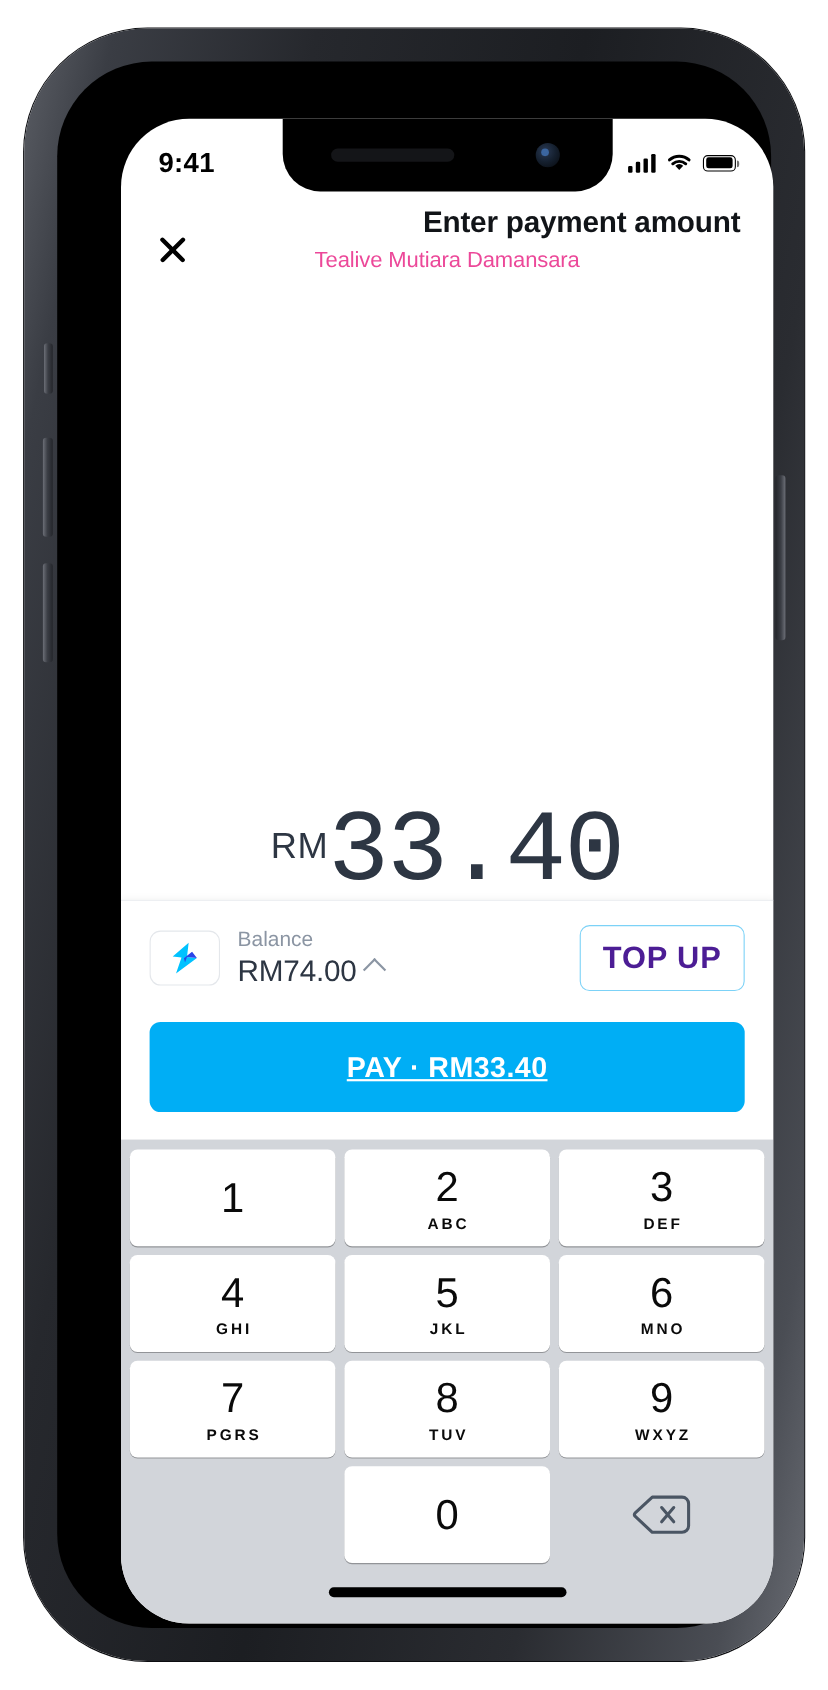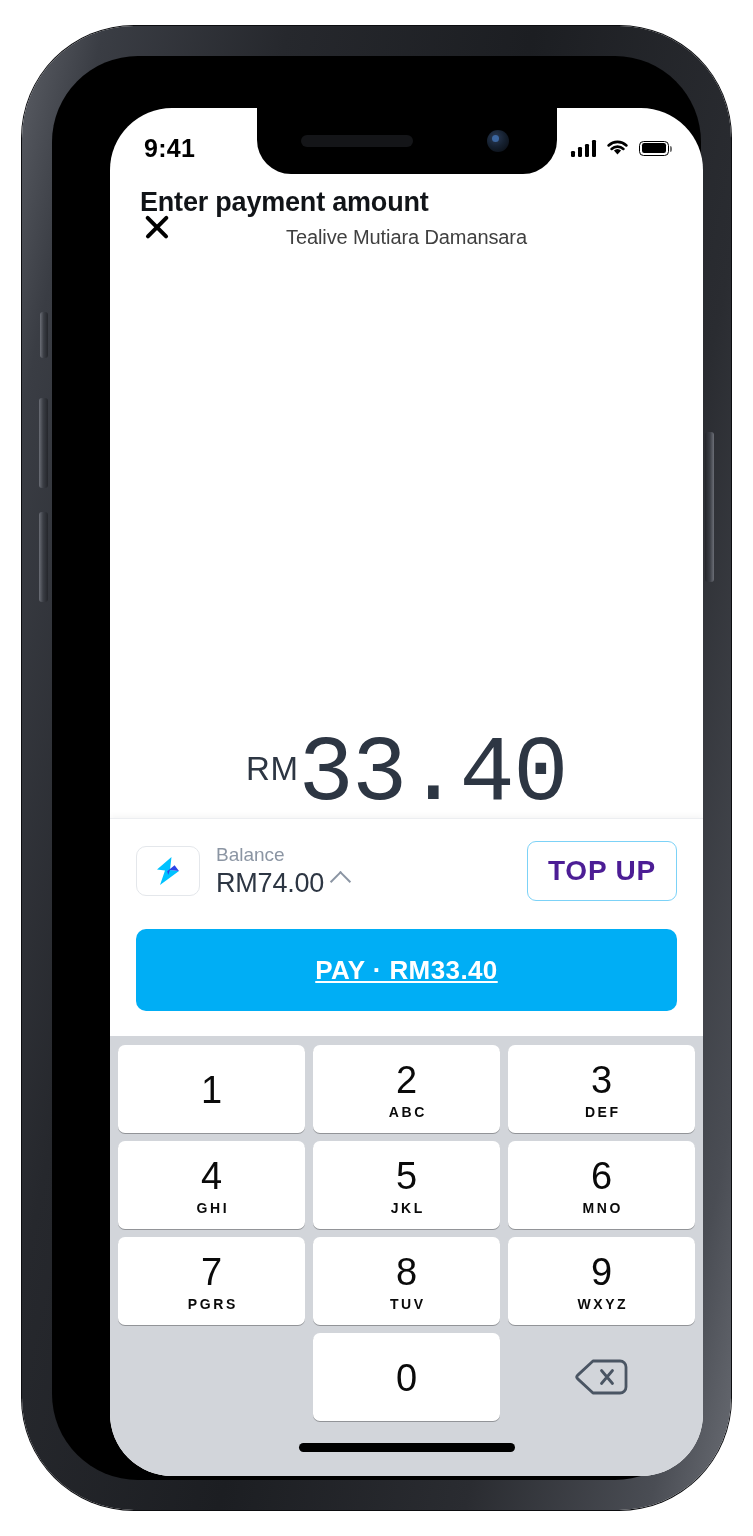--- a/index.html
+++ b/index.html
@@ -83,25 +83,25 @@
   .close-x{
     position:absolute; left:30px; top:24px; width:34px; height:34px; cursor:pointer;
   }
   .close-x::before,.close-x::after{
     content:""; position:absolute; left:50%; top:50%; width:30px; height:3.6px;
     background:#000; border-radius:2px; transform-origin:center;
   }
   .close-x::before{ transform:translate(-50%,-50%) rotate(45deg); }
   .close-x::after{ transform:translate(-50%,-50%) rotate(-45deg); }
   .header-title{
-    text-align:left; font-size:27px; font-weight:700; color:#111418;
+    text-align:right; font-size:27px; font-weight:700; color:#111418;
     letter-spacing:-.2px; line-height:1.2;
   }
   .header-sub{
-    text-align:center; font-size:20px; color:#404040; margin-top:8px; letter-spacing:-.1px;
+    text-align:center; font-size:20px; color:#ec4899; margin-top:8px; letter-spacing:-.1px;
   }
 
   
   .amount-area{
     position:absolute; left:0; top:180px; width:100%; height:530px;
     display:flex; align-items:flex-end; justify-content:center;
   }
   .amount-wrap{ display:flex; align-items:flex-start; color:#2d3643; }
   .amount-cur{
     font-size:33px; font-weight:400; letter-spacing:.5px; margin-top:17px;

